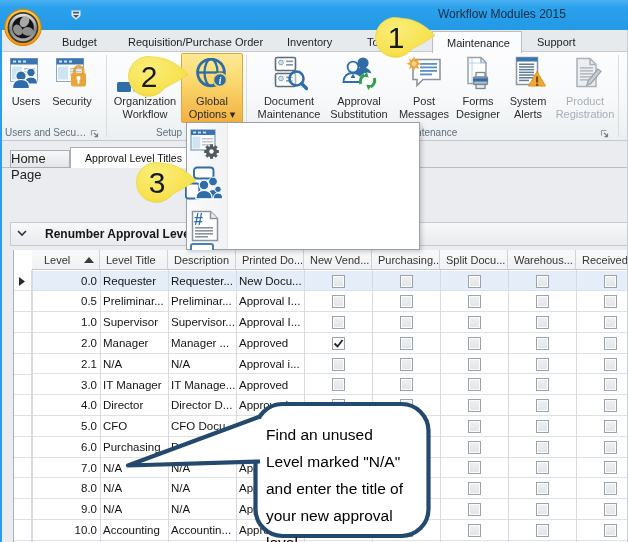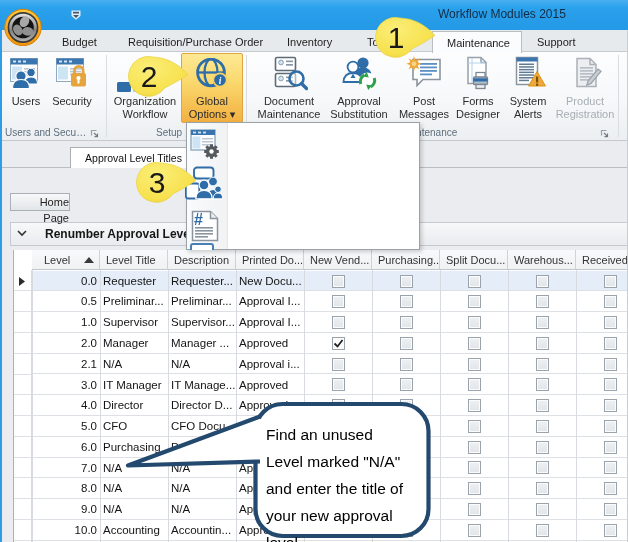--- a/index.html
+++ b/index.html
@@ -18,21 +18,21 @@
   #ribbon { left:2px; top:52px; width:625px; height:89px;
     background:linear-gradient(#fdfdfe 0%, #f6f8f9 55%, #eceff1 100%);
     border-bottom:1px solid #c3c9ce; z-index:5; }
   .rsep { position:absolute; top:55px; height:82px; width:1px; background:#d9dde0; z-index:6; }
   .rlabel { position:absolute; top:95px; font-size:11px; line-height:13px; color:#2c2c2c; text-align:center; z-index:6; }
   .glabel { position:absolute; top:127px; font-size:10px; color:#5e6e7d; z-index:6; }
   #gbtn { left:181px; top:53px; width:62px; height:70px; border:1px solid #dda63e; border-radius:2px;
     background:linear-gradient(#fde994 0%, #fad96e 40%, #f3b042 100%); z-index:6; }
   #docline { left:2px; top:167px; width:626px; height:1px; background:#b9bfc5; z-index:3; }
   #hometab { left:10px; top:150px; width:60px; height:18px; background:linear-gradient(#f7f8f9,#e2e5e8);
-    border:1px solid #a9afb5; z-index:4; font-size:11px; color:#222; text-align:right; line-height:16px;margin-top:43px; }
+    border:1px solid #a9afb5; z-index:4; font-size:13px; color:#222; text-align:left; line-height:16px; }
   #acttab { left:70px; top:147px; width:127px; height:21px; background:#fff;
     border:1px solid #a9afb5; border-bottom:none; z-index:4; font-size:10.5px; color:#111; text-align:center; line-height:20px; }
   #renbar { left:10px; top:222px; width:618px; height:24px;
     background:linear-gradient(#f7f8f9,#e9ebee); border:1px solid #c5cad0; z-index:2; }
   #renbar b { position:absolute; left:34px; top:4px; font-size:12px; color:#161616; }
   #grid { left:13px; top:250px; width:615px; height:292px; background:#fff; z-index:1; }
   .hcell { position:absolute; top:0; height:20px; font-size:11px; color:#333; line-height:20px; padding-left:6px; white-space:nowrap; overflow:hidden;
     border-right:1px solid #ccd3d9; background:linear-gradient(#f8f9fa,#eff1f3); border-bottom:1px solid #bfc7cd; }
   .gcol { position:absolute; top:20px; width:1px; height:272px; background:#d7dbdf; z-index:3; }
   .grow { position:absolute; left:19px; width:596px; border-bottom:1px solid #dde1e6; }

